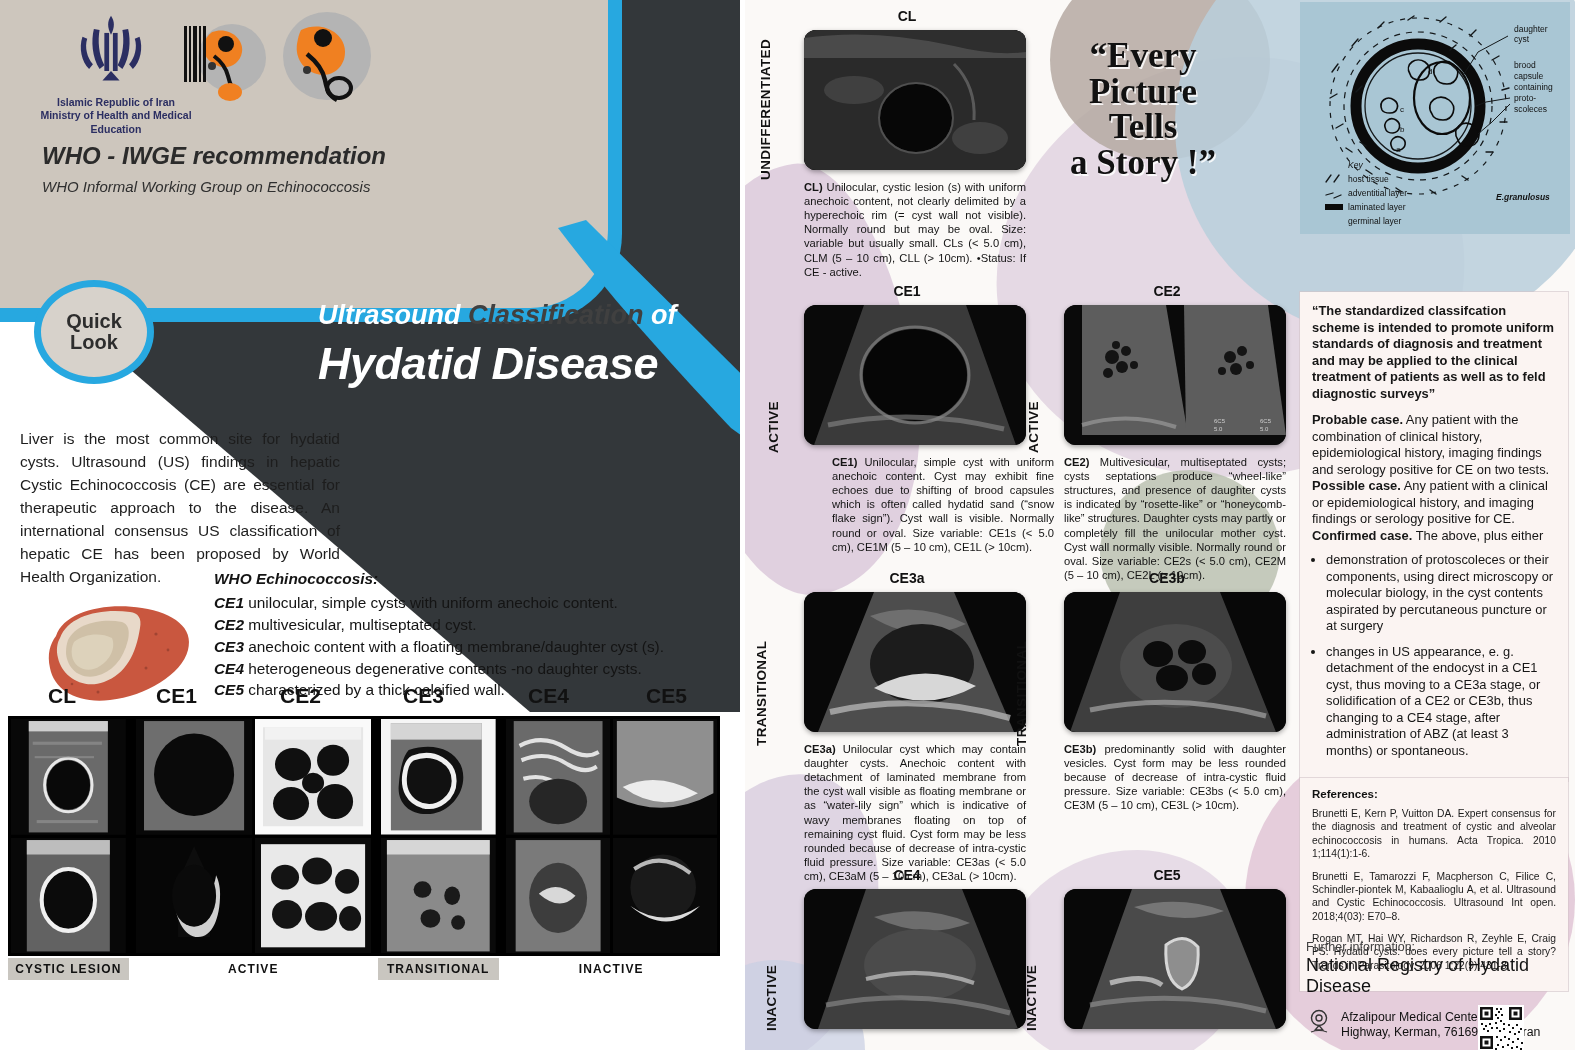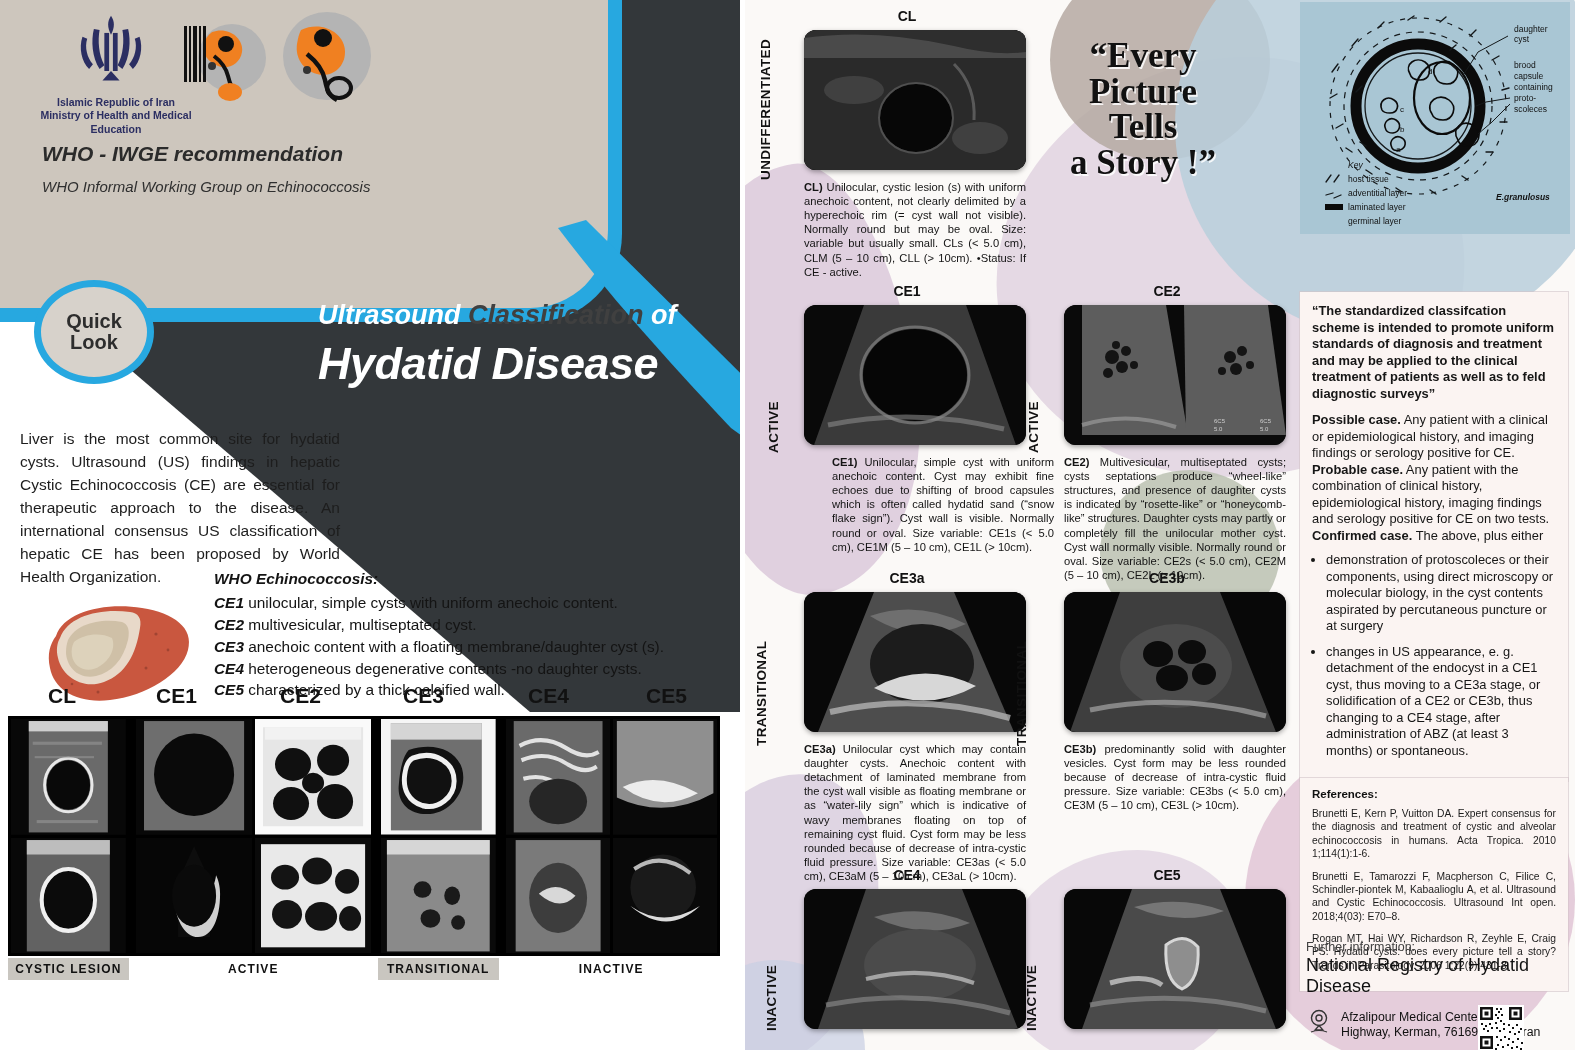--- a/index.html
+++ b/index.html
@@ -19,21 +19,21 @@
             background:#cdc6bd;border-bottom-right-radius:78px;}
   .lv-blue-tail{position:absolute;left:556px;top:218px;width:300px;height:300px;}
 
   .flag-logo{position:absolute;left:63px;top:12px;width:96px;height:78px;}
   .logo-orange-a{position:absolute;left:182px;top:18px;width:88px;height:86px;}
   .logo-orange-b{position:absolute;left:277px;top:8px;width:100px;height:96px;}
   .min-text{position:absolute;left:16px;top:96px;width:200px;text-align:center;
             font-size:10.5px;font-weight:bold;color:#2b2e62;line-height:1.28;
             font-family:"Liberation Sans",sans-serif;}
 
-  .who-rec{position:absolute;left:42px;top:142px;font-size:21px;font-weight:bold;font-style:italic;color:#2b2b2b;}
+  .who-rec{position:absolute;left:42px;top:142px;font-size:24px;font-weight:bold;font-style:italic;color:#2b2b2b;}
   .who-sub{position:absolute;left:42px;top:176px;font-size:15px;font-style:italic;color:#2f2f2f;line-height:1.42;width:330px;}
 
   .quicklook{position:absolute;left:34px;top:280px;width:120px;height:104px;border-radius:50%;
              background:#d7d2cb;border:7px solid #27a8e0;display:flex;flex-direction:column;
              align-items:center;justify-content:center;box-sizing:border-box;}
   .quicklook span{font-size:20px;font-weight:bold;color:#2d2d2d;line-height:1.05;}
 
   .title1{position:absolute;left:318px;top:300px;font-size:27px;font-weight:bold;font-style:italic;color:#ffffff;white-space:nowrap;}
   .title1 .accent{color:#404040;}
   .title2{position:absolute;left:318px;top:338px;font-size:45px;font-weight:bold;font-style:italic;color:#ffffff;white-space:nowrap;letter-spacing:-0.5px;}
@@ -640,22 +640,22 @@
         <path d="M102 56 q18 -14 32 2 q2 34 -16 42 q-18 -8 -16 -44z" fill="#8e8e8e"></path>
         <path d="M102 56 q18 -14 32 2 q2 34 -16 42 q-18 -8 -16 -44z" fill="none" stroke="#d6d6d6" stroke-width="3"></path>
         <path d="M46 94 q36 -10 52 2" stroke="#c8c8c8" stroke-width="5" fill="none" opacity=".8"></path>
         <path d="M26 116 q88 -16 176 6" stroke="#979797" stroke-width="5" fill="none" opacity=".6"></path>
       </svg>
     </div>
   </div>
 
   <div class="rbox box-scheme">
     <p class="quote">“The standardized classifcation scheme is intended to promote uniform standards of diagnosis and treatment and may be applied to the clinical treatment of patients as well as to feld diagnostic surveys”</p>
+    <p class="case"><b>Probable case.</b><span> Any patient with the combination of clinical history, epidemiological history, imaging findings and serology positive for CE on two tests.</span></p>
     <p class="case"><b>Possible case.</b><span> Any patient with a clinical or epidemiological history, and imaging findings or serology positive for CE.</span></p>
-    <p class="case"><b>Probable case.</b><span> Any patient with the combination of clinical history, epidemiological history, imaging findings and serology positive for CE on two tests.</span></p>
     <p class="case"><b>Confirmed case.</b><span> The above, plus either</span></p>
     <ul>
       <li>demonstration of protoscoleces or their components, using direct microscopy or molecular biology, in the cyst contents aspirated by percutaneous puncture or at surgery</li>
       <li>changes in US appearance, e. g. detachment of the endocyst in a CE1 cyst, thus moving to a CE3a stage, or solidification of a CE2 or CE3b, thus changing to a CE4 stage, after administration of ABZ (at least 3 months) or spontaneous.</li>
     </ul>
   </div>
 
   <div class="rbox box-refs">
     <div class="rh">References:</div>
     <p>Brunetti E, Kern P, Vuitton DA. Expert consensus for the diagnosis and treatment of cystic and alveolar echinococcosis in humans. Acta Tropica. 2010 1;114(1):1-6.</p>

